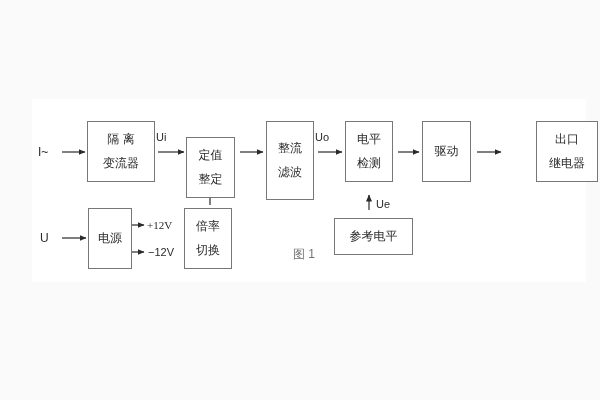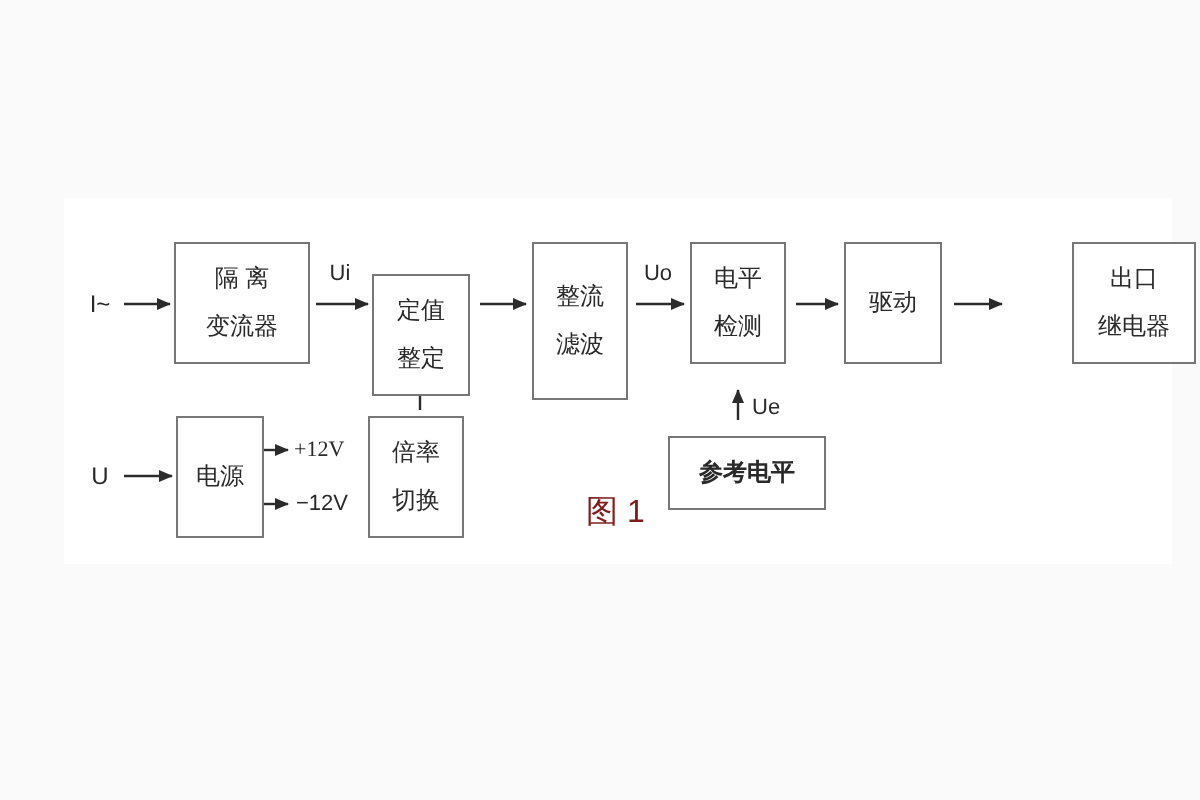--- a/index.html
+++ b/index.html
@@ -25,22 +25,22 @@
     font-size:12px; color:#2a2a2a;
     line-height:1.95;
     white-space:nowrap;
   }
   .lbl {
     position:absolute;
     font-size:11px; color:#2a2a2a;
     white-space:nowrap;
   }
   .lbl.big { font-size:12px; }
-  .center { text-align:center; }
-  .caption { position:absolute; font-size:16px; color:#7f1d1d; white-space:nowrap; }
+  .center { text-align:left; }
+  .caption { position:absolute; font-size:12px; color:#737373; white-space:nowrap; }
 </style>
 </head>
 <body>
 
 <div class="stage">
 
   <div class="panel"></div>
 
   <svg class="arrows" viewBox="0 0 600 400" xmlns="http://www.w3.org/2000/svg">
     <defs>
@@ -92,21 +92,21 @@
 
   <div class="node" style="left:88px; top:208px; width:44px; height:61px;">
     <span>电源</span>
   </div>
 
   <div class="node" style="left:184px; top:208px; width:48px; height:61px;">
     <span>倍率</span>
     <span>切换</span>
   </div>
 
-  <div class="node" style="left:334px; top:218px; width:79px; height:37px;font-weight:bold;">
+  <div class="node" style="left:334px; top:218px; width:79px; height:37px;">
     <span>参考电平</span>
   </div>
 
   <div class="lbl big center" style="left:38px; top:145px; width:24px;">I~</div>
   <div class="lbl big center" style="left:40px; top:231px; width:20px;">U</div>
   <div class="lbl center" style="left:156px; top:131px; width:28px;">Ui</div>
   <div class="lbl center" style="left:315px; top:131px; width:28px;">Uo</div>
   <div class="lbl" style="left:376px; top:198px;">Ue</div>
   <div class="lbl" style="left:147px; top:219px;font-family:Liberation Serif, serif;">+12V</div>
   <div class="lbl" style="left:148px; top:246px;">−12V</div>

